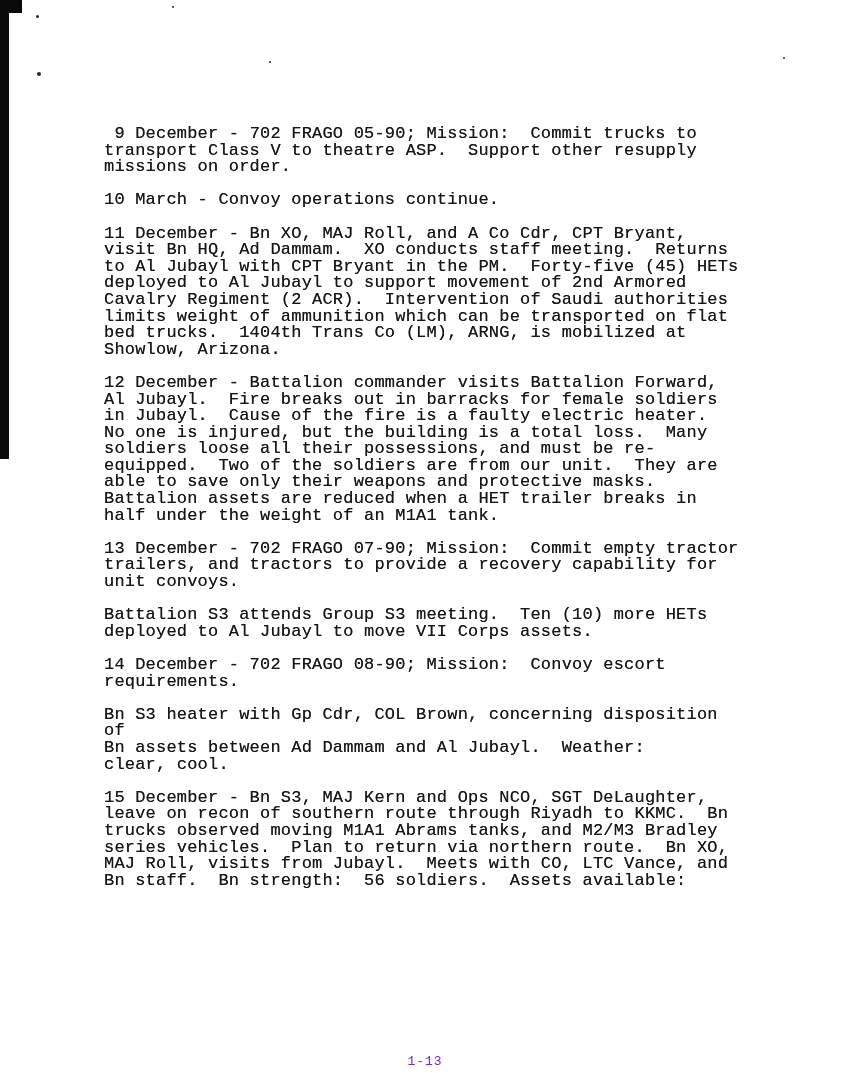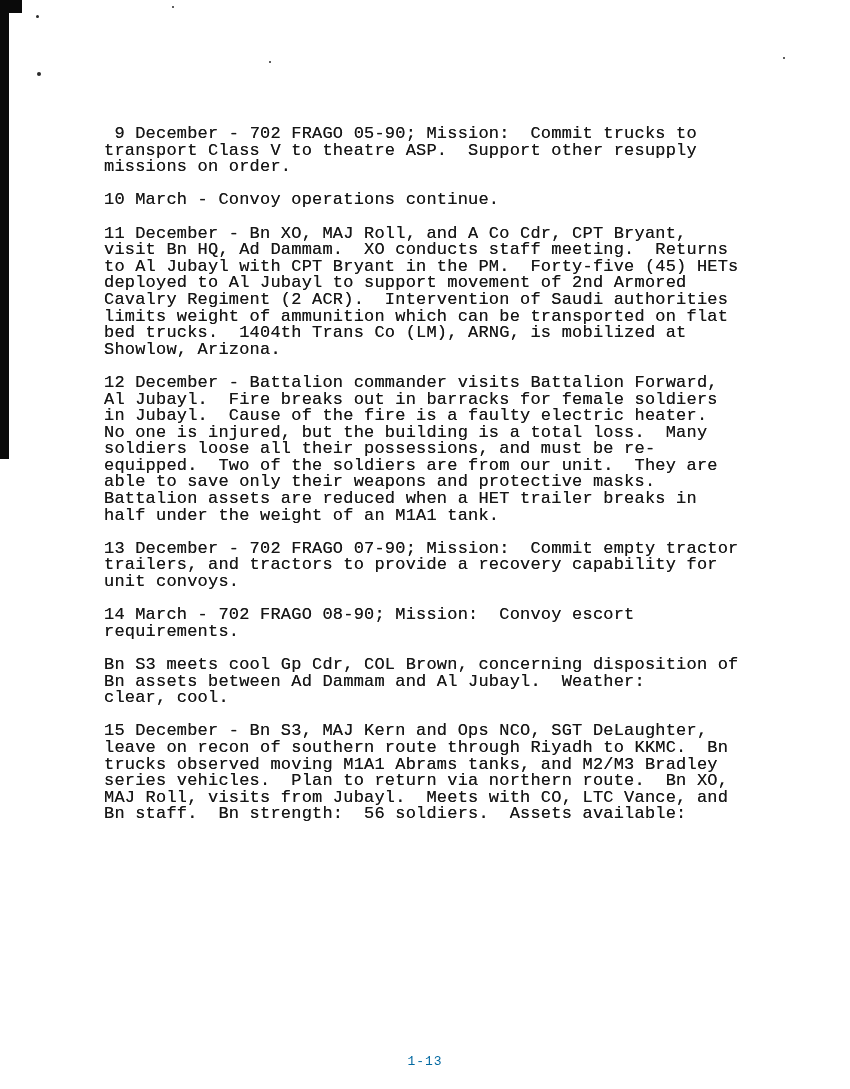--- a/index.html
+++ b/index.html
@@ -37,21 +37,21 @@
     text-shadow: 0 0 0.5px rgba(20,20,20,0.75);
   }
   .footer {
     position: absolute;
     left: 0;
     right: 0;
     top: 1054px;
     text-align: center;
     font-size: 13px;
     letter-spacing: 1px;
-    color: #0369a1;
+    color: #6d28d9;
   }
   
   .left-bar {
     position: absolute;
     left: 0;
     top: 0;
     width: 9px;
     height: 459px;
     background: #0a0a0a;
   }
@@ -105,23 +105,25 @@
 in Jubayl.  Cause of the fire is a faulty electric heater.
 No one is injured, but the building is a total loss.  Many
 soldiers loose all their possessions, and must be re-
 equipped.  Two of the soldiers are from our unit.  They are
 able to save only their weapons and protective masks.
 Battalion assets are reduced when a HET trailer breaks in
 half under the weight of an M1A1 tank.</p>
     <p>13 December - 702 FRAGO 07-90; Mission:  Commit empty tractor
 trailers, and tractors to provide a recovery capability for
 unit convoys.</p>
-    <p>14 March - 702 FRAGO 08-90; Mission:  Convoy escort
+    <p>Battalion S3 attends Group S3 meeting.  Ten (10) more HETs
+deployed to Al Jubayl to move VII Corps assets.</p>
+    <p>14 December - 702 FRAGO 08-90; Mission:  Convoy escort
 requirements.</p>
-    <p>Bn S3 meets cool Gp Cdr, COL Brown, concerning disposition of
+    <p>Bn S3 heater with Gp Cdr, COL Brown, concerning disposition of
 Bn assets between Ad Dammam and Al Jubayl.  Weather:
 clear, cool.</p>
     <p>15 December - Bn S3, MAJ Kern and Ops NCO, SGT DeLaughter,
 leave on recon of southern route through Riyadh to KKMC.  Bn
 trucks observed moving M1A1 Abrams tanks, and M2/M3 Bradley
 series vehicles.  Plan to return via northern route.  Bn XO,
 MAJ Roll, visits from Jubayl.  Meets with CO, LTC Vance, and
 Bn staff.  Bn strength:  56 soldiers.  Assets available:</p>
   </div>
 

